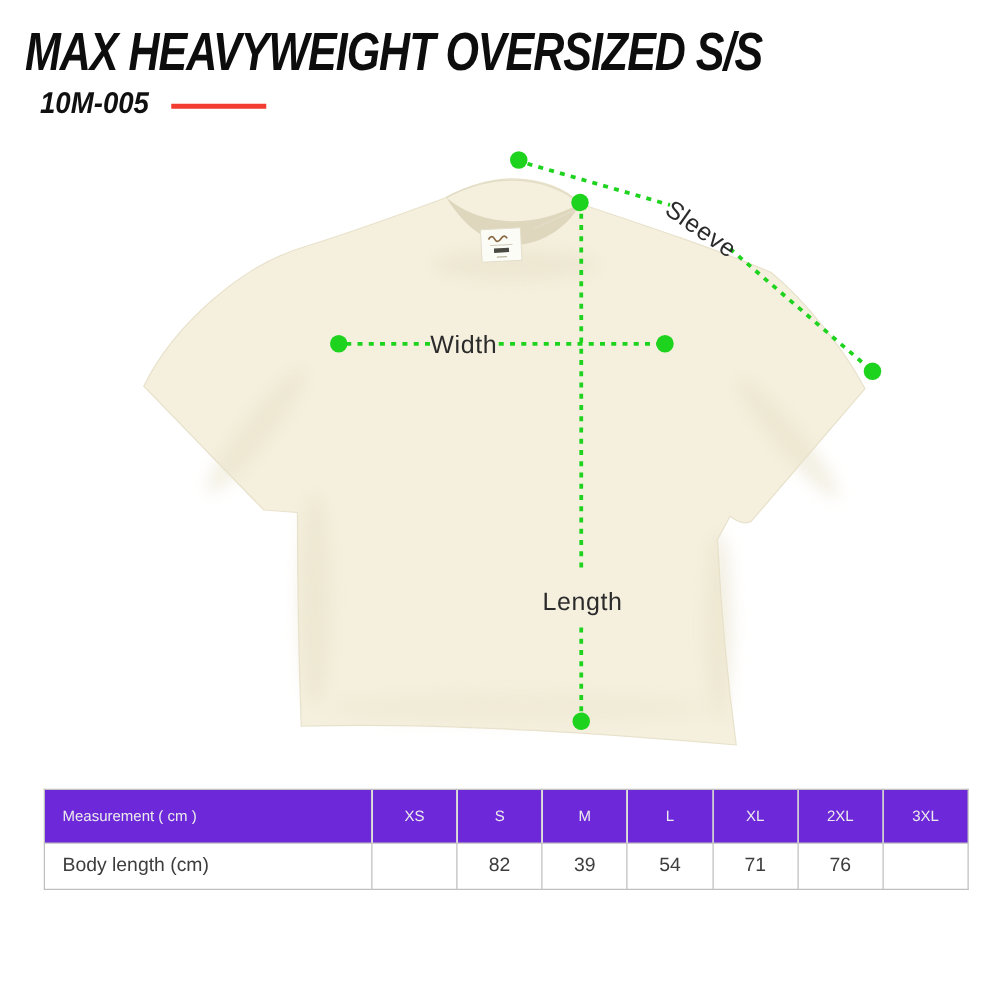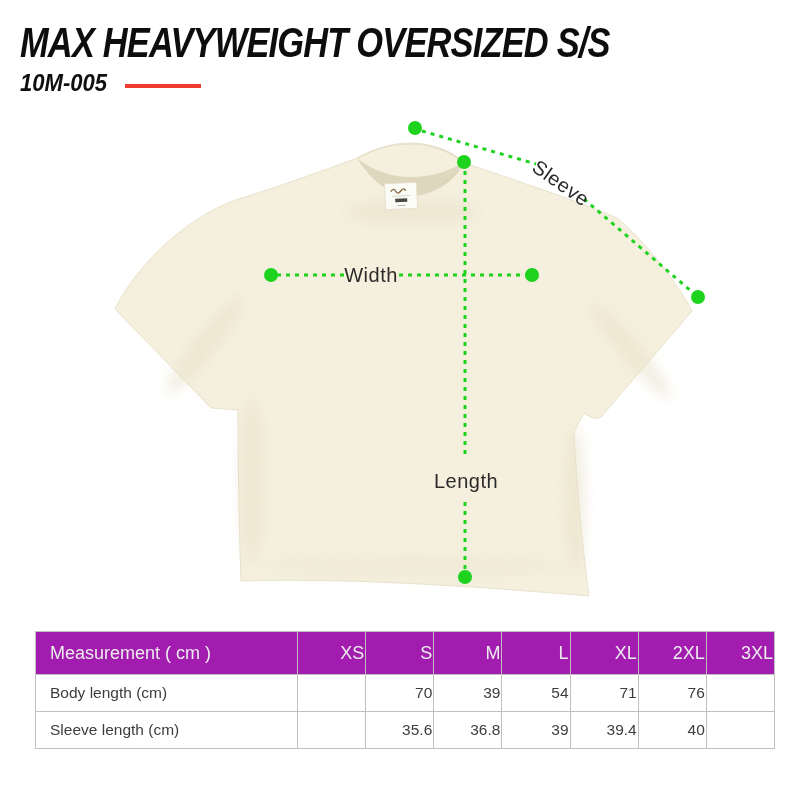--- a/index.html
+++ b/index.html
@@ -7,21 +7,21 @@
        font-family:"Liberation Sans", sans-serif;}
 
   
   .page-title{
     position:absolute;left:20px;top:21px;
     font-size:43px;font-weight:900;font-style:italic;
     letter-spacing:-1px;color:#0d0d0d;white-space:nowrap;
     transform:scaleX(0.80);transform-origin:left top;line-height:1;
   }
   .model-row{
-    position:absolute;left:20px;top:71px;white-space:nowrap;line-height:1;
+    position:absolute;left:32px;top:71px;white-space:nowrap;line-height:1;
   }
   .model-code{
     font-size:24px;font-weight:900;font-style:italic;color:#101010;
     display:inline-block;transform:scaleX(0.92);transform-origin:left bottom;
   }
   .model-underline{
     display:inline-block;width:76px;height:4px;margin-left:10px;margin-bottom:3px;
     vertical-align:baseline;
   }
 
@@ -29,25 +29,25 @@
   .diagram-svg{position:absolute;left:0;top:0;}
   .anno-label{font-family:"Liberation Sans", sans-serif;font-size:20px;fill:#2b2b2b;letter-spacing:0.5px;}
 
   
   .size-table-wrap{position:absolute;left:35px;top:631px;width:740px;}
   table.size-table{
     width:740px;border-collapse:collapse;table-layout:fixed;
     font-size:15.5px;color:#3d3d3d;
   }
   table.size-table th,table.size-table td{
-    border:1px solid #c0c0c0;text-align:right;vertical-align:middle;
+    border:1px solid #c0c0c0;text-align:center;vertical-align:middle;
     overflow:hidden;white-space:nowrap;
   }
   table.size-table th{
-    background:#a21caf;color:#ececec;font-weight:400;height:40px;font-size:18px;
+    background:#6d28d9;color:#ececec;font-weight:400;height:40px;font-size:12px;
   }
   table.size-table td{height:34px;}
   table.size-table th.label-col,table.size-table td.label-col{
     width:246px;text-align:left;padding-left:14px;
   }
 </style>
 </head>
 <body>
 
 <div class="page-title">MAX HEAVYWEIGHT OVERSIZED S/S</div>
@@ -137,32 +137,22 @@
           <th>L</th>
           <th>XL</th>
           <th>2XL</th>
           <th>3XL</th>
         </tr>
     </thead>
     <tbody>
         <tr>
           <td class="label-col">Body length (cm)</td>
           <td></td>
-          <td>70</td>
+          <td>82</td>
           <td>39</td>
           <td>54</td>
           <td>71</td>
           <td>76</td>
-          <td></td>
-        </tr>
-        <tr>
-          <td class="label-col">Sleeve length (cm)</td>
-          <td></td>
-          <td>35.6</td>
-          <td>36.8</td>
-          <td>39</td>
-          <td>39.4</td>
-          <td>40</td>
           <td></td>
         </tr>
       </tbody>
   </table>
 </div>
 
 </body></html>

